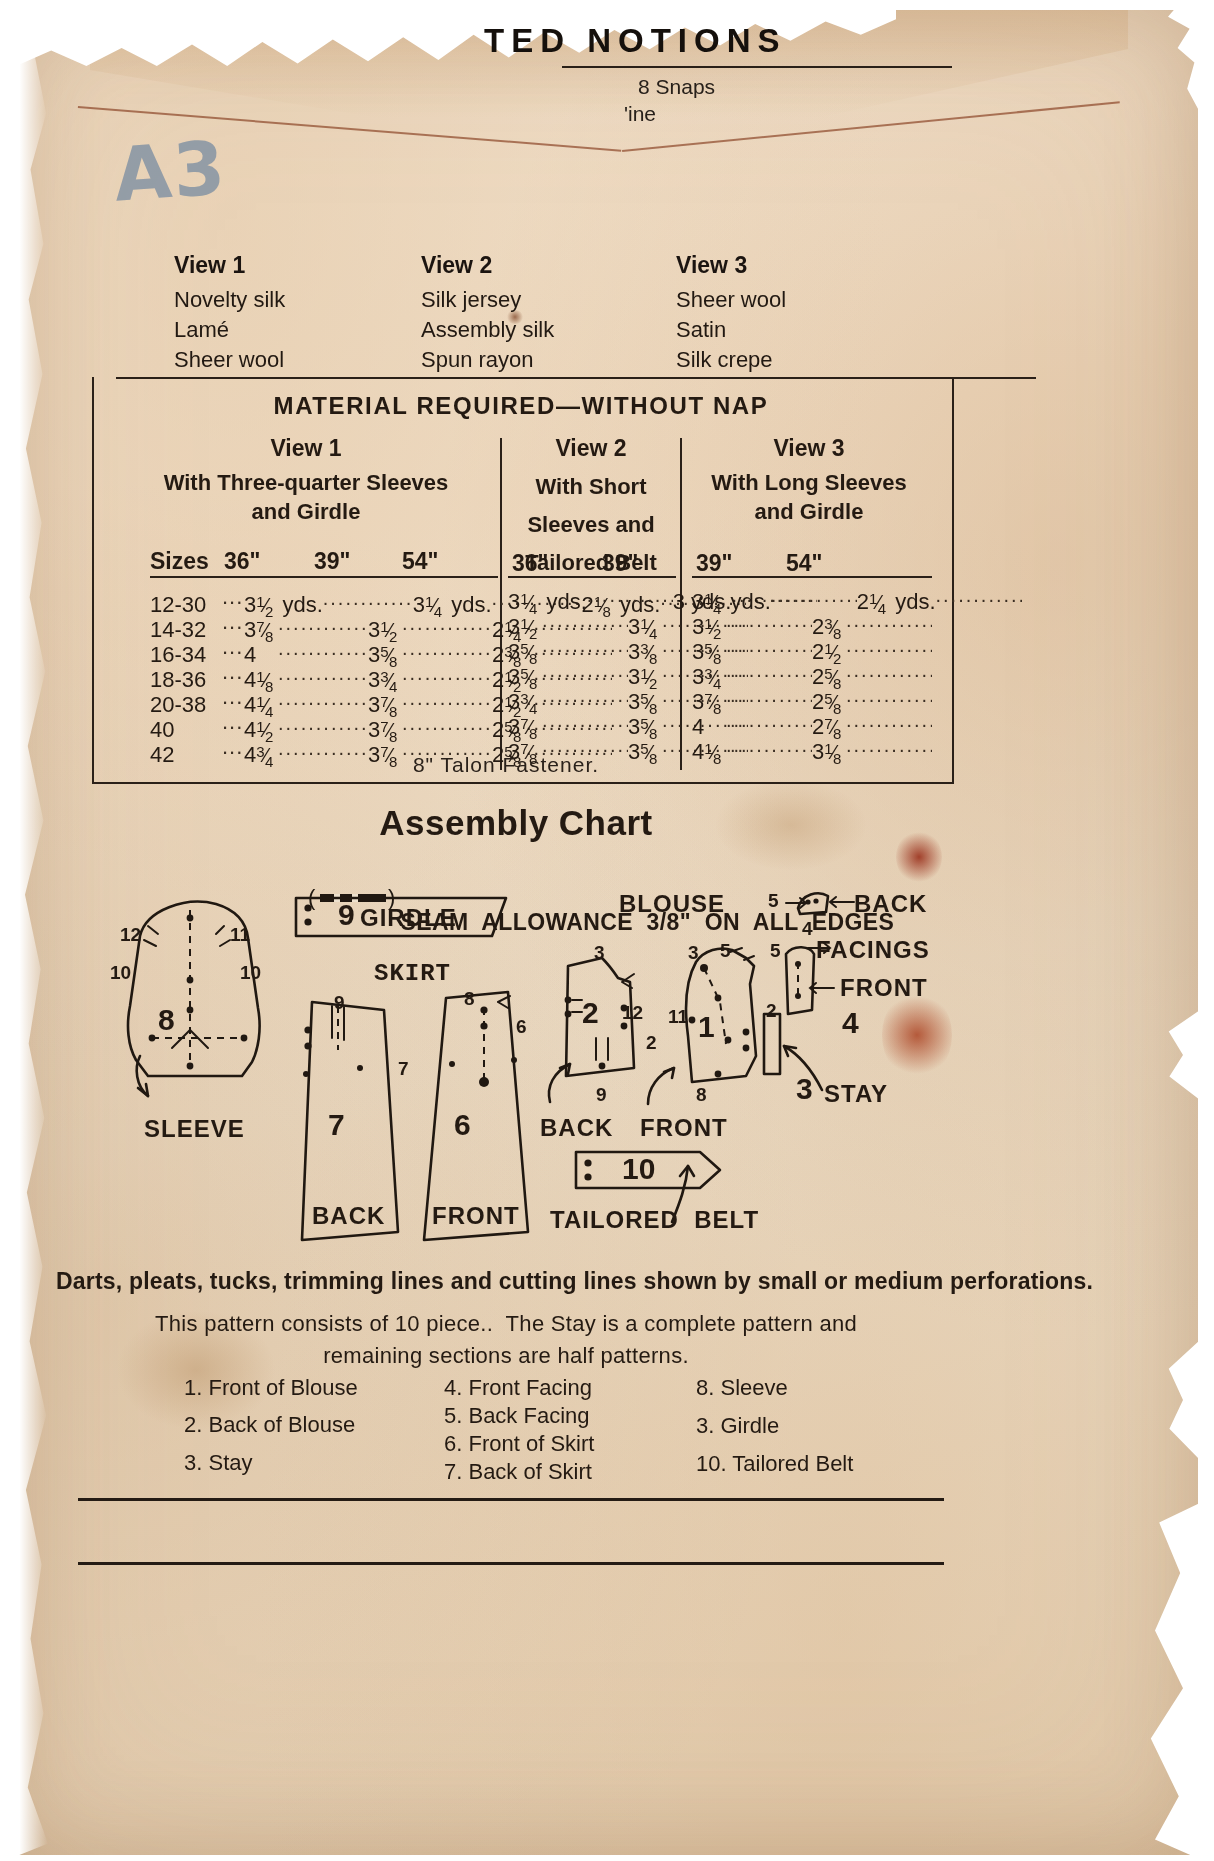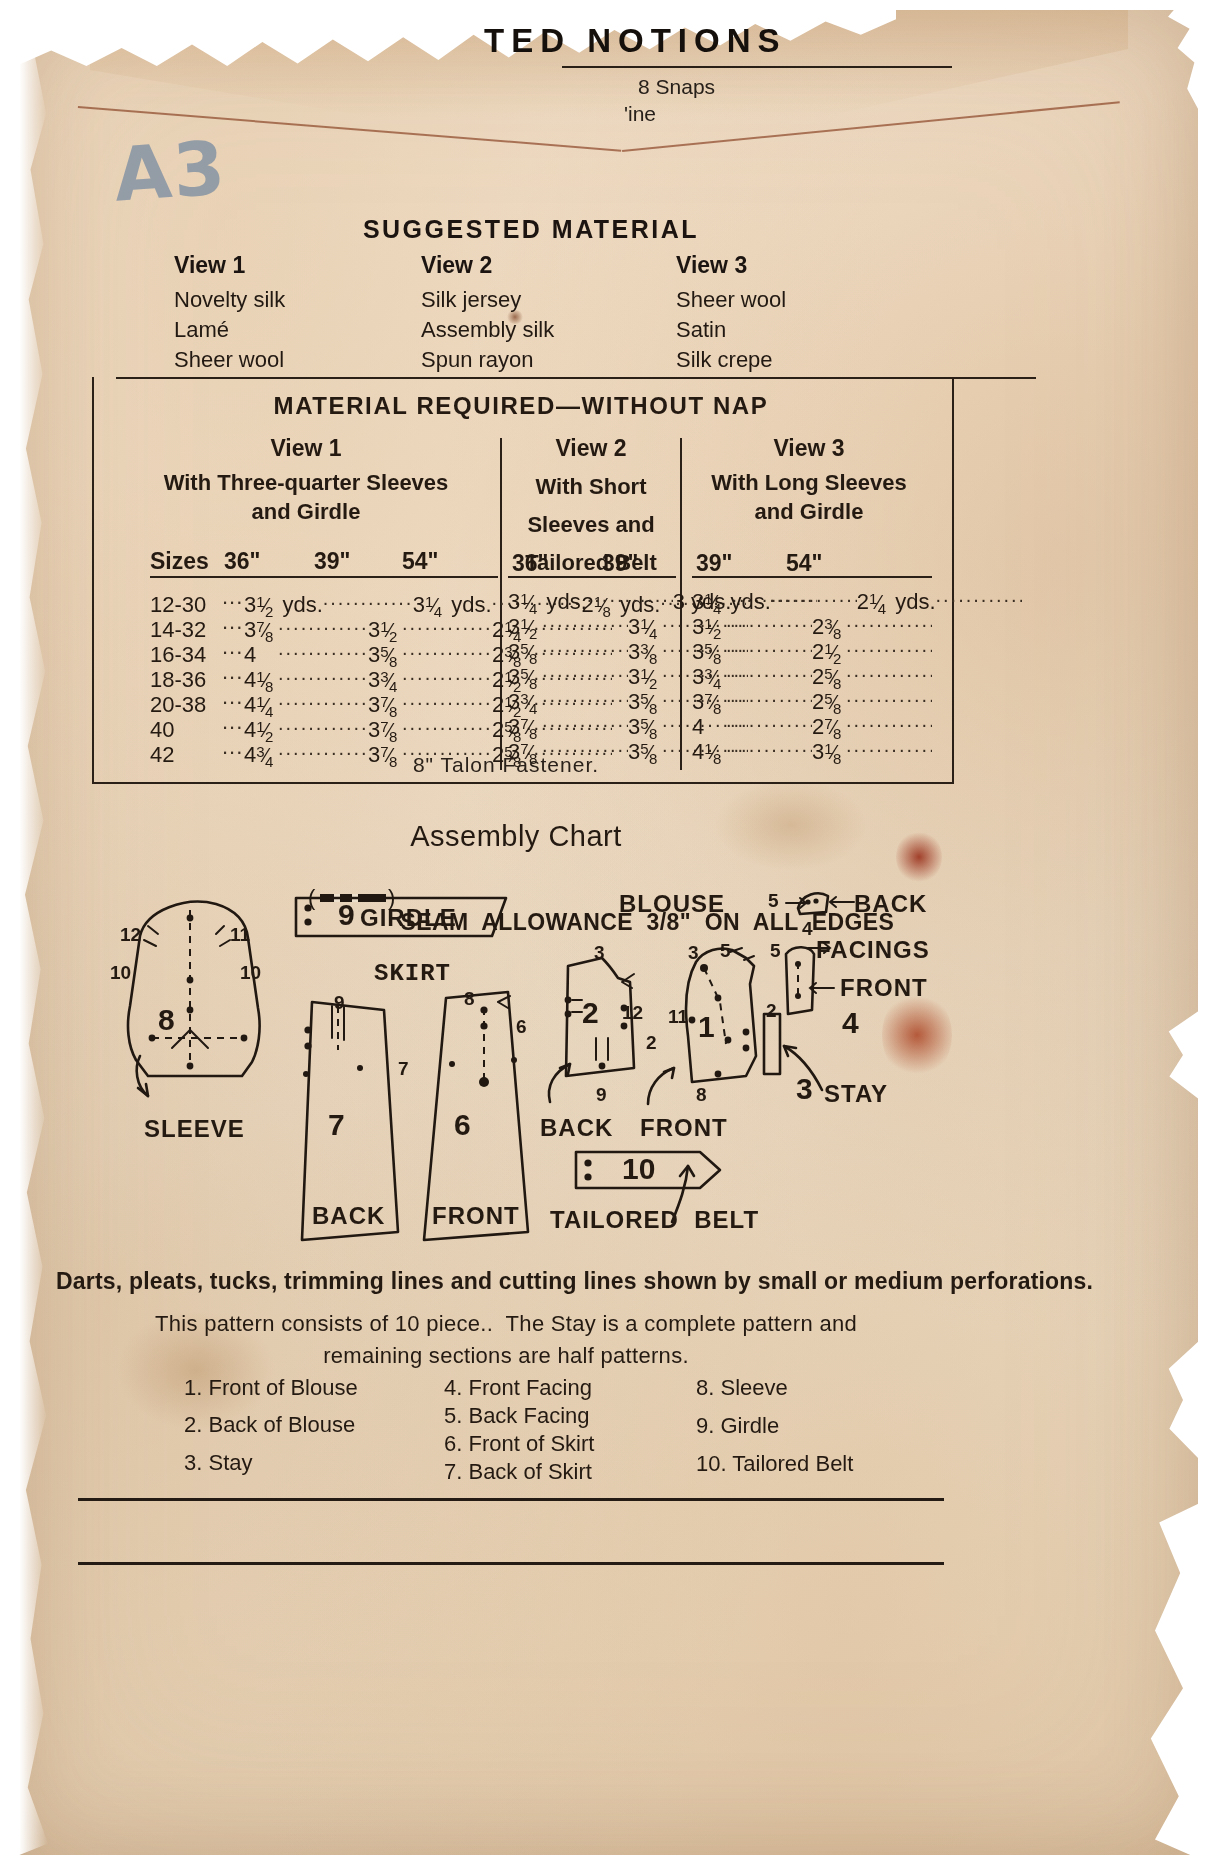--- a/index.html
+++ b/index.html
@@ -93,21 +93,21 @@
   .row{position:absolute;font-size:22px;white-space:pre;}
   .lead{color:#3a2d22;letter-spacing:1px;}
   .fr{display:inline-block;vertical-align:-1px;font-size:0px;}
   .fr i{font-style:normal;font-size:15px;display:inline-block;}
   .fr .nu{position:relative;top:-6px;}
   .fr .de{position:relative;top:4px;left:-3px;}
   .fr .sl{font-size:20px;position:relative;top:-1px;}
 
   .talon{font-size:21px;letter-spacing:1px;color:#2a211a;}
 
-  .asmTitle{font-size:29px;font-weight:400;letter-spacing:.5px;margin-top:17px;}
+  .asmTitle{font-size:35px;font-weight:700;letter-spacing:.5px;}
   .seamLine{font-size:23px;font-weight:600;letter-spacing:.4px;}
   .pieceLbl{font-size:24px;font-weight:700;letter-spacing:1px;}
   .pieceNum{font-size:30px;font-weight:600;}
   .tinyNum{font-size:19px;font-weight:600;}
   .bigRule{position:absolute;height:0;border-top:3px solid #241b14;}
 
   .noteBold{font-size:23px;font-weight:600;letter-spacing:.2px;}
   .noteReg{font-size:22px;letter-spacing:.3px;}
   .listItem{font-size:22px;white-space:pre;}
   .footer{font-size:27px;font-weight:600;letter-spacing:.3px;}
@@ -140,21 +140,20 @@
   <div class="notchR" style="top:1000px;height:90px;"></div>
 
   <div class="blk hdrNotions" style="left:468px;top:12px;">TED NOTIONS</div>
   <div class="ruleThin" style="left:546px;top:56px;width:390px;"></div>
   <div class="blk smallNote" style="left:622px;top:65px;">8 Snaps</div>
   <div class="blk smallNote" style="left:608px;top:92px;">'ine</div>
 
   <div class="stampA3">A3</div>
 
 
-  <div class="ctr secHead" style="left:0;top:205px;width:1030px;">SUGGESTED MATERIAL</div>
 
   <div class="blk viewHead" style="left:158px;top:242px;">View 1</div>
   <div class="blk matItem" style="left:158px;top:277px;">Novelty silk</div>
   <div class="blk matItem" style="left:158px;top:307px;">Lamé</div>
   <div class="blk matItem" style="left:158px;top:337px;">Sheer wool</div>
 
   <div class="blk viewHead" style="left:405px;top:242px;">View 2</div>
   <div class="blk matItem" style="left:405px;top:277px;">Silk jersey</div>
   <div class="blk matItem" style="left:405px;top:307px;">Assembly silk</div>
   <div class="blk matItem" style="left:405px;top:337px;">Spun rayon</div>
@@ -411,19 +410,19 @@
   <div class="blk listItem" style="left:168px;top:1365px;">1. Front of Blouse</div>
   <div class="blk listItem" style="left:168px;top:1402px;">2. Back of Blouse</div>
   <div class="blk listItem" style="left:168px;top:1440px;">3. Stay</div>
 
   <div class="blk listItem" style="left:428px;top:1365px;">4. Front Facing</div>
   <div class="blk listItem" style="left:428px;top:1393px;">5. Back Facing</div>
   <div class="blk listItem" style="left:428px;top:1421px;">6. Front of Skirt</div>
   <div class="blk listItem" style="left:428px;top:1449px;">7. Back of Skirt</div>
 
   <div class="blk listItem" style="left:680px;top:1365px;">8. Sleeve</div>
-  <div class="blk listItem" style="left:680px;top:1403px;">9. Girdle</div>
+  <div class="blk listItem" style="left:680px;top:1403px;">3. Girdle</div>
   <div class="blk listItem" style="left:680px;top:1441px;">10. Tailored Belt</div>
 
   <div class="bigRule" style="left:62px;top:1488px;width:866px;"></div>
   <div class="bigRule" style="left:62px;top:1552px;width:866px;"></div>
 
 </div>
 
 </body></html>

